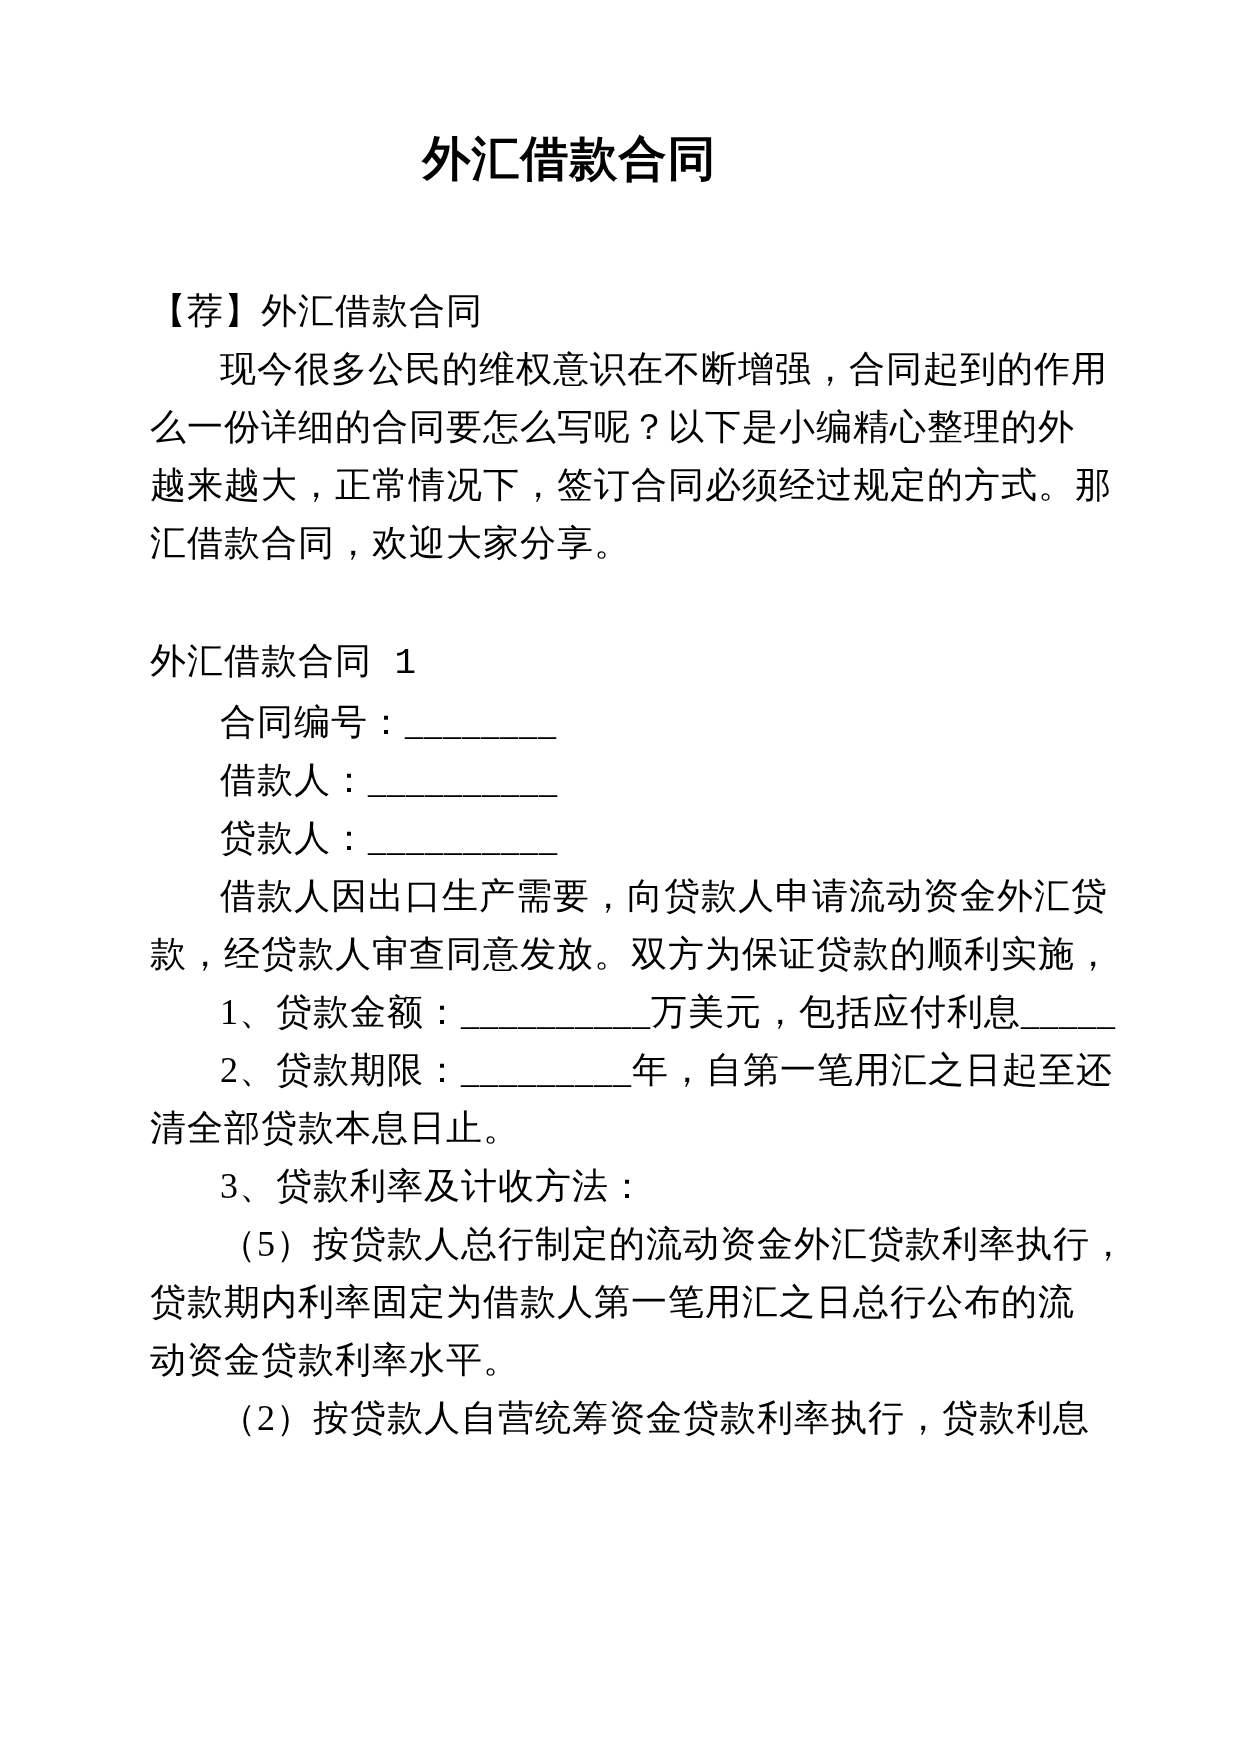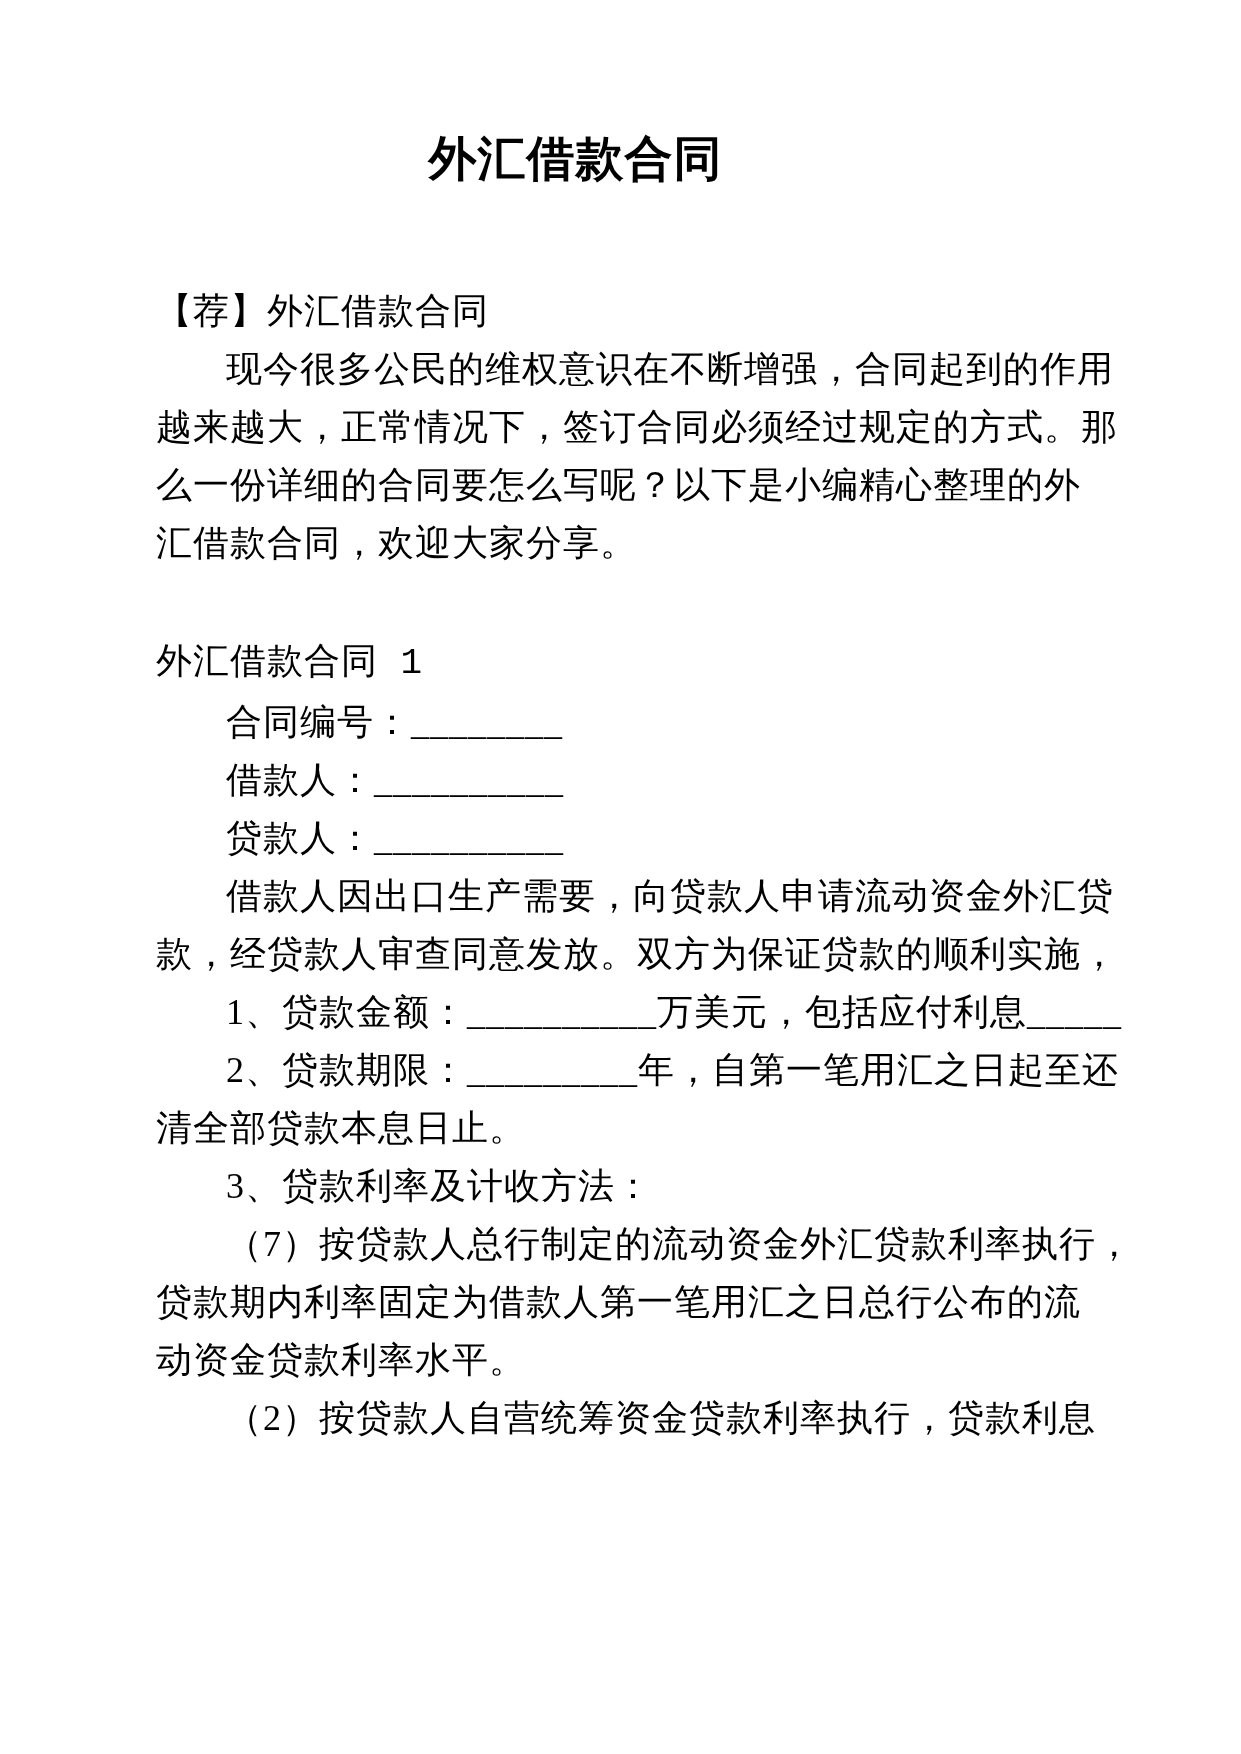--- a/index.html
+++ b/index.html
@@ -11,21 +11,21 @@
     position: relative;
     width: 1241px;
     height: 1754px;
     background: #ffffff;
     overflow: hidden;
     font-family: "Liberation Serif", "DejaVu Serif", serif;
     color: #000000;
   }
   .content {
     position: absolute;
-    left: 156px;
+    left: 150px;
     top: 0;
     width: 915px;
   }
   .doc-title {
     margin-top: 126px;
     height: 66px;
     line-height: 66px;
     font-size: 48px;
     font-weight: 700;
     text-align: center;
@@ -54,32 +54,32 @@
 </style>
 </head>
 <body>
 
 <div class="page">
   <div class="content">
     <div class="doc-title">外汇借款合同</div>
     <div class="body-lines">
         <div class="doc-line">【荐】外汇借款合同</div>
         <div class="doc-line indent">现今很多公民的维权意识在不断增强，合同起到的作用</div>
+        <div class="doc-line">么一份详细的合同要怎么写呢？以下是小编精心整理的外</div>
         <div class="doc-line">越来越大，正常情况下，签订合同必须经过规定的方式。那</div>
-        <div class="doc-line">么一份详细的合同要怎么写呢？以下是小编精心整理的外</div>
         <div class="doc-line">汇借款合同，欢迎大家分享。</div>
         <div class="doc-line space-before">外汇借款合同 1</div>
         <div class="doc-line indent">合同编号：________</div>
         <div class="doc-line indent">借款人：__________</div>
         <div class="doc-line indent">贷款人：__________</div>
         <div class="doc-line indent">借款人因出口生产需要，向贷款人申请流动资金外汇贷</div>
         <div class="doc-line">款，经贷款人审查同意发放。双方为保证贷款的顺利实施，</div>
         <div class="doc-line indent">1、贷款金额：__________万美元，包括应付利息_____</div>
         <div class="doc-line indent">2、贷款期限：_________年，自第一笔用汇之日起至还</div>
         <div class="doc-line">清全部贷款本息日止。</div>
         <div class="doc-line indent">3、贷款利率及计收方法：</div>
-        <div class="doc-line indent">（7）按贷款人总行制定的流动资金外汇贷款利率执行，</div>
+        <div class="doc-line indent">（5）按贷款人总行制定的流动资金外汇贷款利率执行，</div>
         <div class="doc-line">贷款期内利率固定为借款人第一笔用汇之日总行公布的流</div>
         <div class="doc-line">动资金贷款利率水平。</div>
         <div class="doc-line indent">（2）按贷款人自营统筹资金贷款利率执行，贷款利息</div>
       </div>
   </div>
 </div>
 
 </body></html>

